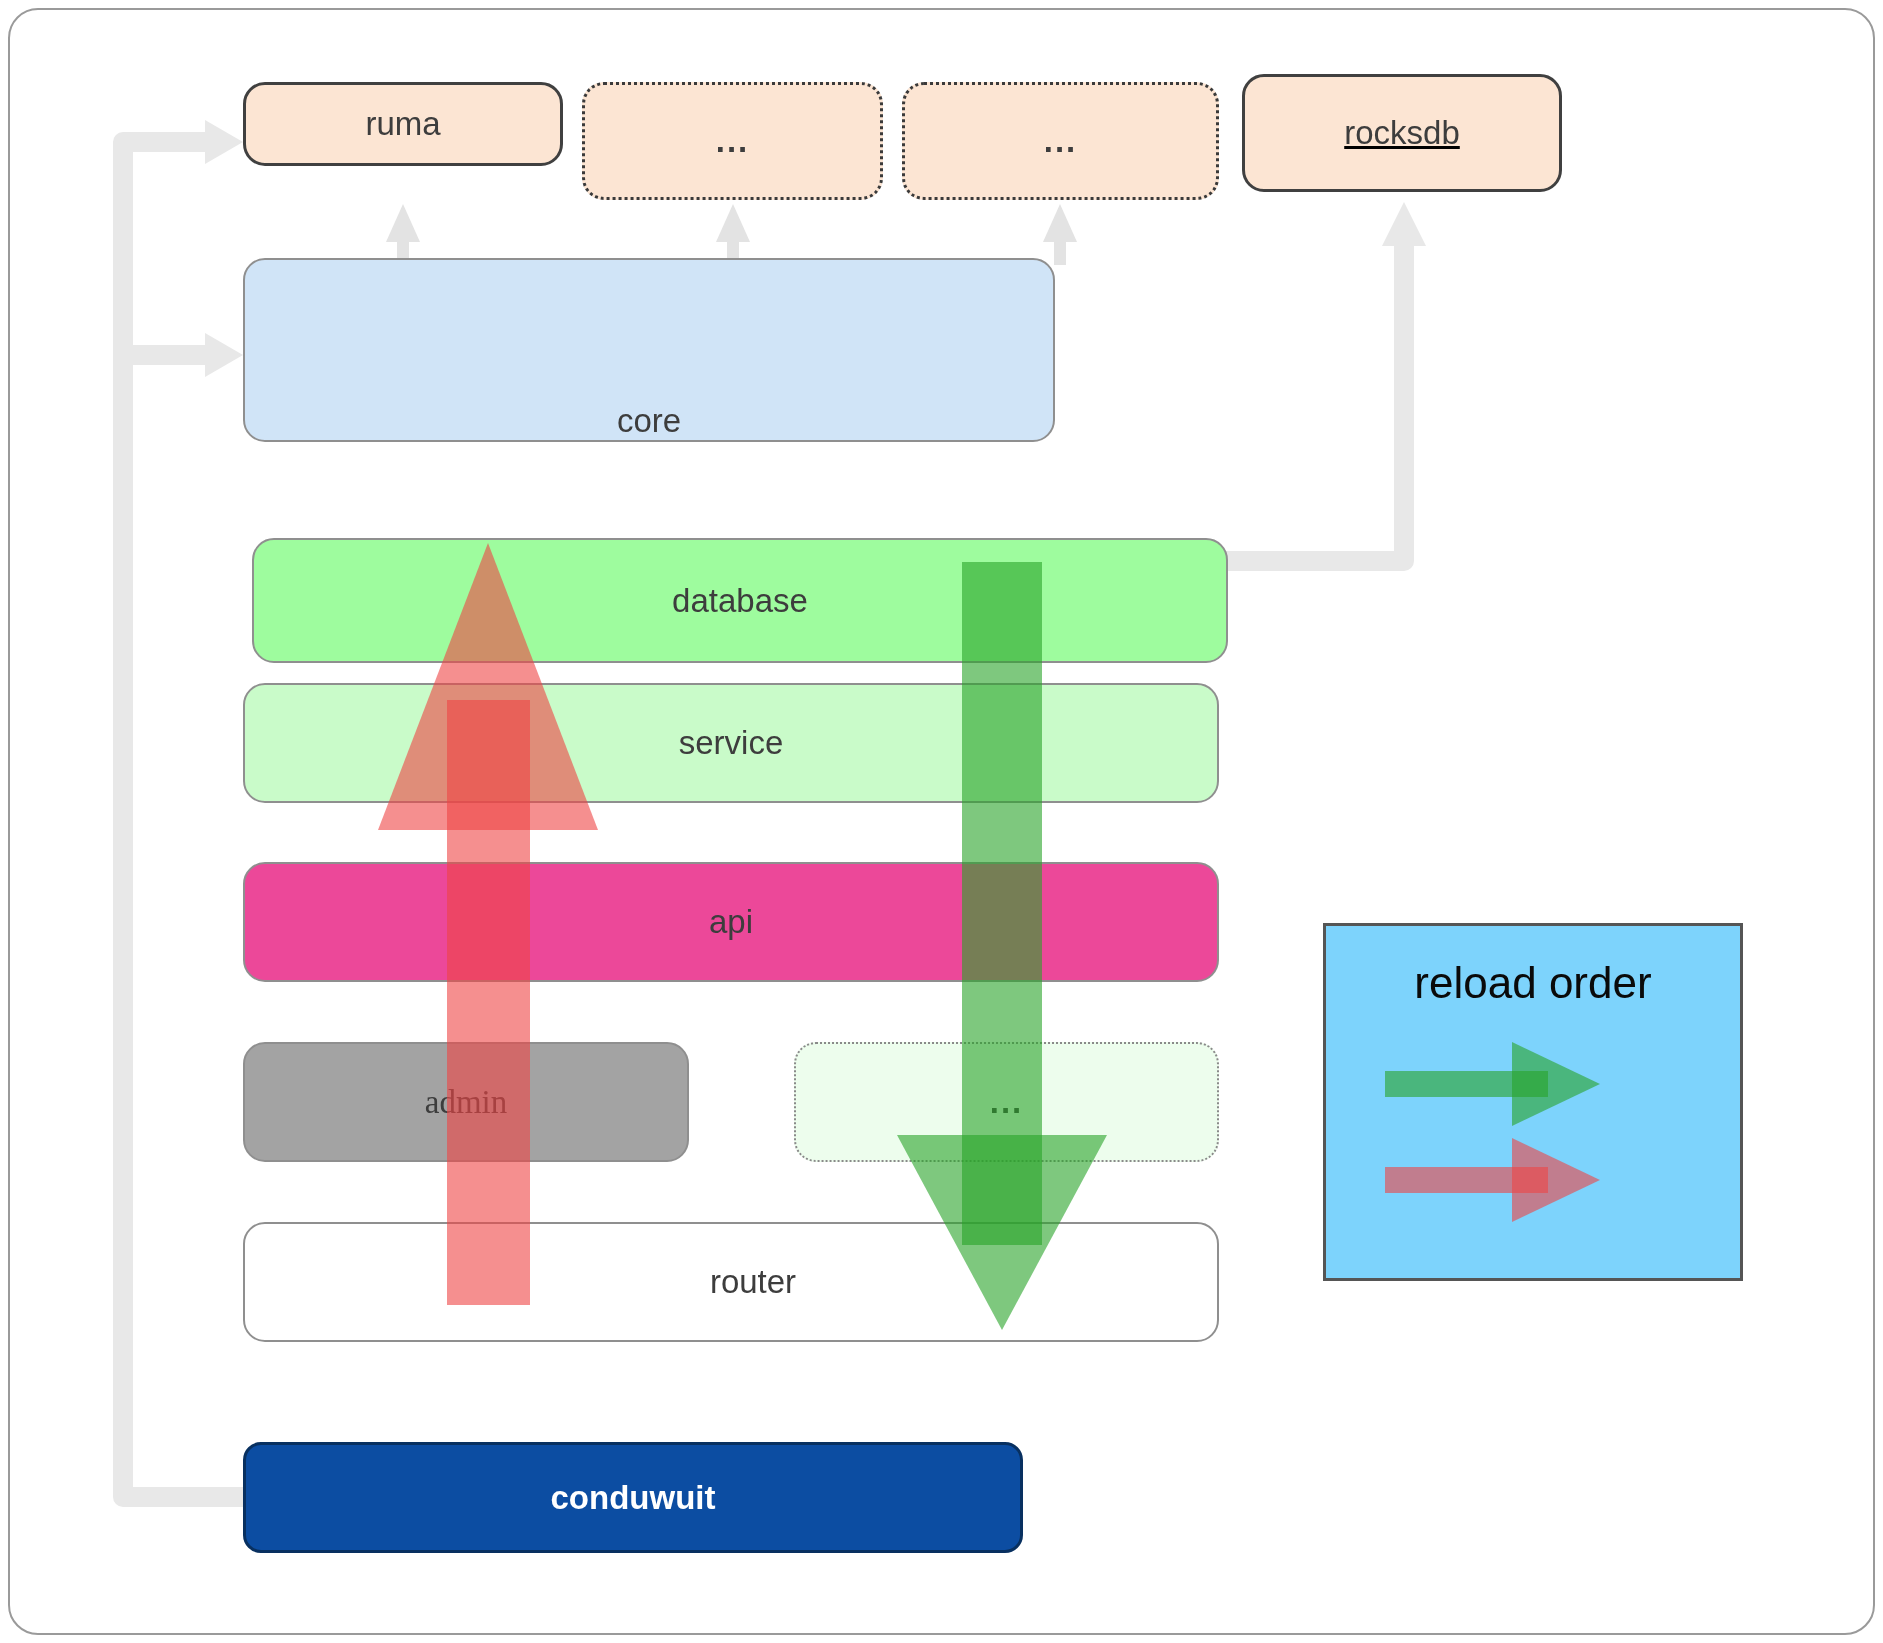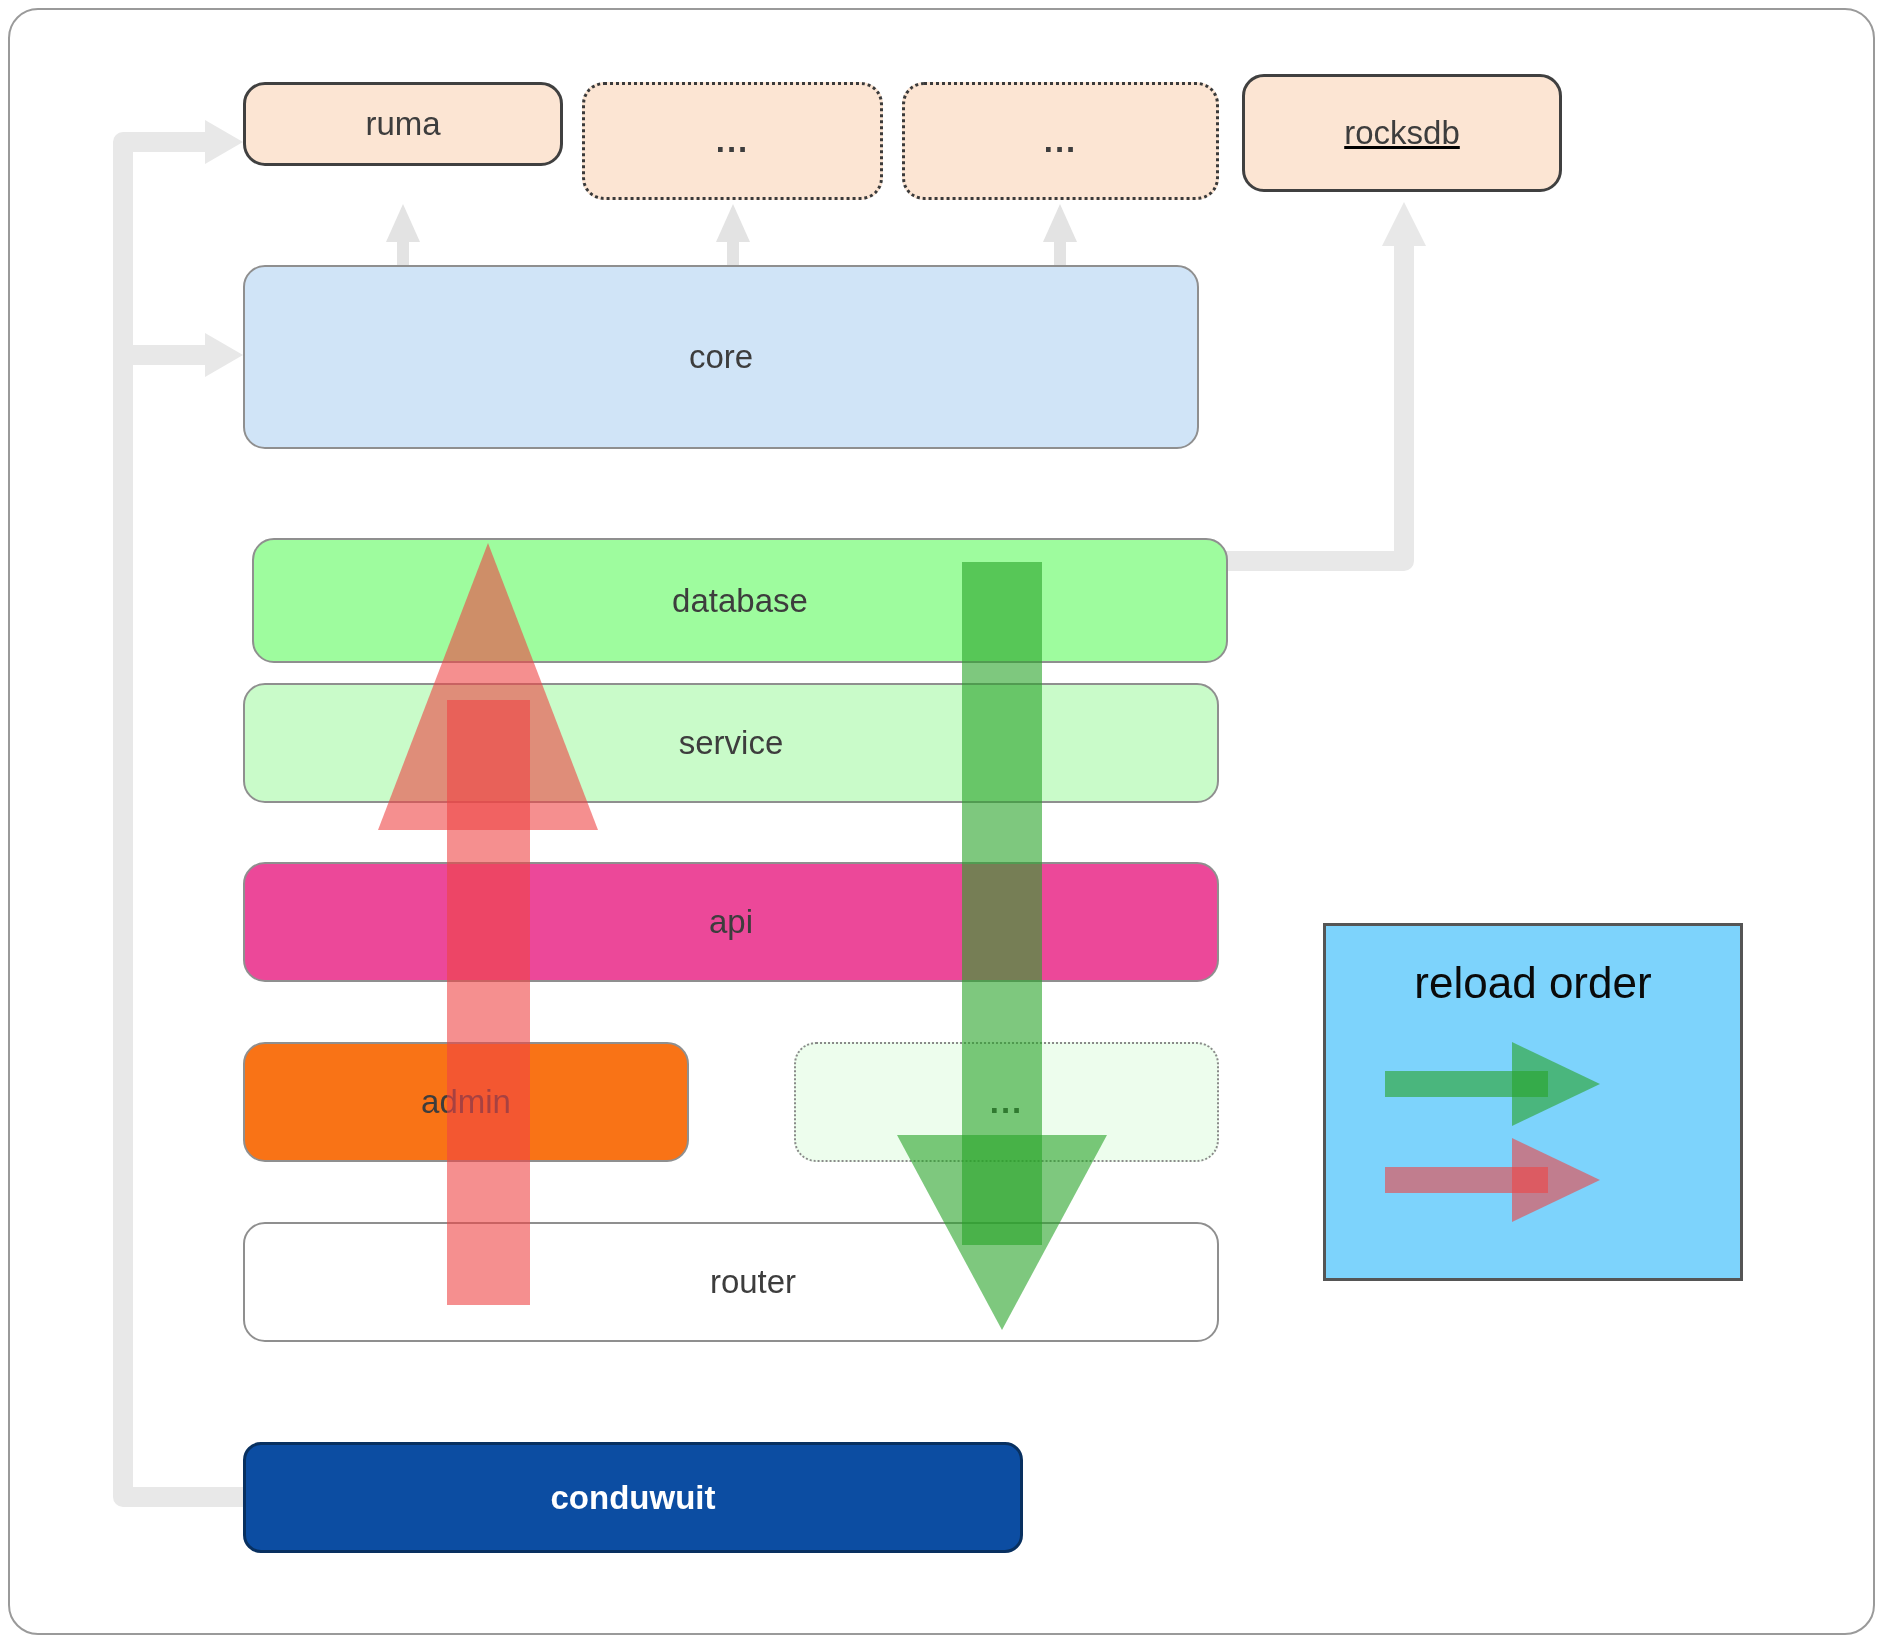--- a/index.html
+++ b/index.html
@@ -8,21 +8,21 @@
   .lyr{position:absolute;left:0;top:0;width:1883px;height:1643px;pointer-events:none;}
   .box{position:absolute;display:flex;align-items:center;justify-content:center;box-sizing:border-box;border-radius:22px;z-index:2;}
   .box span{font-size:33px;color:#3d3d3d;}
   .peach{background:#fce5d3;border:3px solid #404040;}
   .peach-dotted{background:#fce5d3;border:3px dotted #3a3a3a;}
   .dots span{font-weight:700;letter-spacing:2px;}
   .blue{background:#d0e4f7;border:2px solid #8f8f8f;}
   .green1{background:#9efc9e;border:2px solid #8f8f8f;}
   .green2{background:#c9fbc9;border:2px solid #8f8f8f;}
   .green3{background:#ec4899;border:2px solid #8f8f8f;}
-  .green4{background:#f97316;border:2px solid #8f8f8f;}
+  .green4{background:#a3a3a3;border:2px solid #8f8f8f;font-family:Liberation Serif, serif;}
   .green4d{background:#edfded;border:2px dotted #8a8a8a;}
   .white{background:#ffffff;border:2px solid #8f8f8f;padding-left:44px;}
   .navy{background:#0c4da2;border:3px solid #083060;border-radius:18px;}
   .navy span{color:#ffffff;font-weight:600;}
   .legend{position:absolute;left:1323px;top:923px;width:420px;height:358px;background:#7dd3fc;border:3px solid #555;box-sizing:border-box;z-index:2;}
   .legend-title{position:absolute;left:0;top:32px;width:100%;text-align:center;font-size:44px;color:#0a0a0a;}
   .legend-label{position:absolute;font-size:38px;color:#0a0a0a;}
   .svg-back{z-index:1;}
   .svg-front{z-index:3;}
 </style>
@@ -53,21 +53,21 @@
 <div class="box peach-dotted dots" style="left:582px;top:82px;width:301px;height:118px;">
   <span>...</span>
 </div>
 <div class="box peach-dotted dots" style="left:902px;top:82px;width:317px;height:118px;">
   <span>...</span>
 </div>
 <div class="box peach" style="left:1242px;top:74px;width:320px;height:118px;text-decoration:underline;">
   <span>rocksdb</span>
 </div>
 
-<div class="box blue" style="left:243px;top:265px;width:956px;height:184px;">
+<div class="box blue" style="left:243px;top:258px;width:812px;height:184px;align-items:flex-end;">
   <span>core</span>
 </div>
 <div class="box green1" style="left:252px;top:502px;width:976px;height:125px;margin-top:36px;">
   <span>database</span>
 </div>
 <div class="box green2" style="left:243px;top:683px;width:976px;height:120px;">
   <span>service</span>
 </div>
 <div class="box green3" style="left:243px;top:862px;width:976px;height:120px;">
   <span>api</span>

